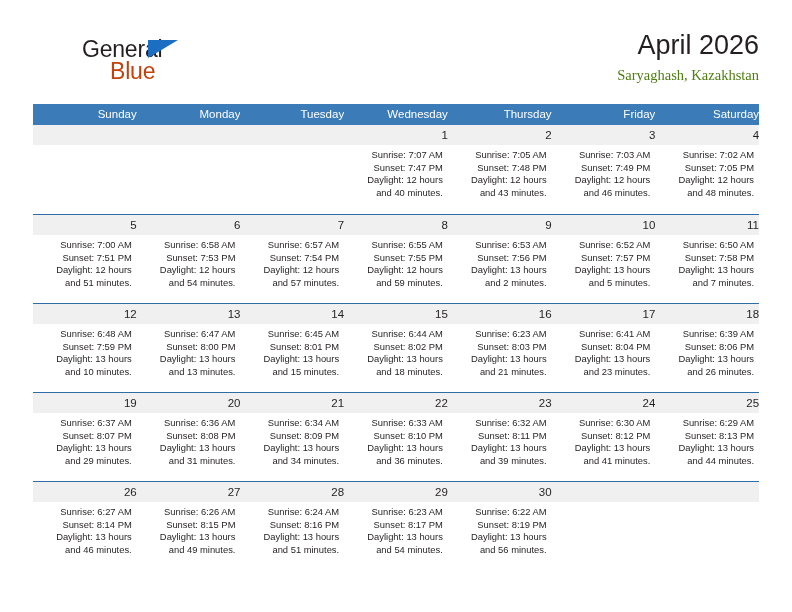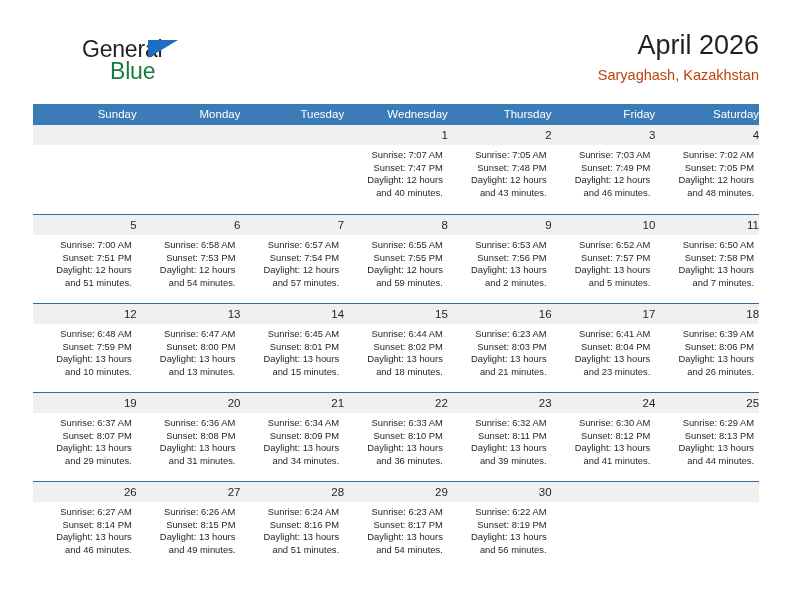--- a/index.html
+++ b/index.html
@@ -56,42 +56,43 @@
     height: 0;
     border-left: 30px solid #1b6ec2;
     border-bottom: 18px solid transparent;
   }
   .logo-blue {
     position: absolute;
     left: 28px;
     top: 22px;
     font-size: 23px;
     letter-spacing: -0.2px;
-    color: #15803d;
+    color: #c2410c;
     font-family: "Liberation Sans", sans-serif;
   }
 
   .title-block {
     position: absolute;
     right: 0;
     top: 0;
     text-align: right;
   }
   .title {
     font-size: 27px;
     color: #231f20;
     line-height: 34px;
     white-space: nowrap;
   }
   .subtitle {
     font-size: 14.5px;
-    color: #c2410c;
+    color: #4d7c0f;
     line-height: 22px;
     margin-top: 2px;
     white-space: nowrap;
+    font-family: Liberation Serif, serif;
   }
 
   
   .calendar {
     position: absolute;
     left: 33px;
     top: 104px;
     width: 726px;
     text-align: right;
   }

